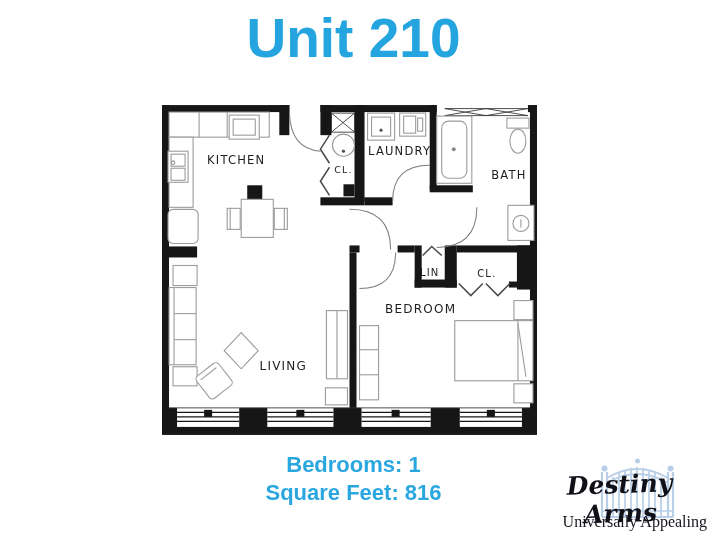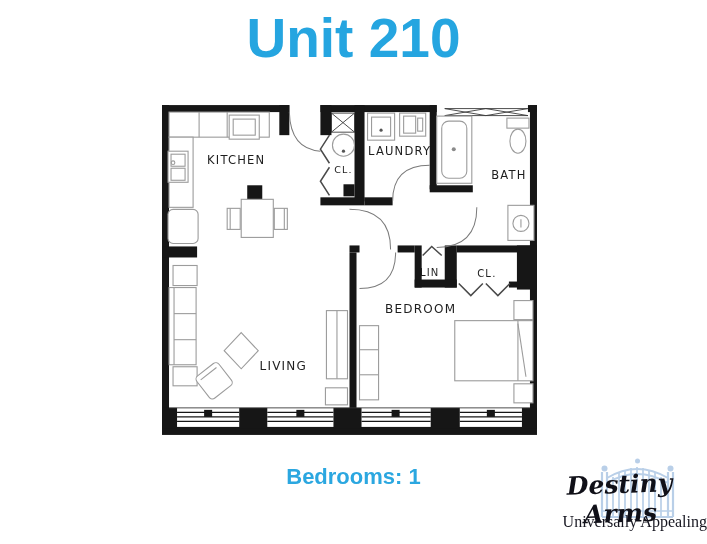--- a/index.html
+++ b/index.html
@@ -2,21 +2,21 @@
 <html><head>
 <meta charset="utf-8">
 <style>
   html,body{margin:0;padding:0;background:#ffffff;}
   .page{position:relative;width:707px;height:544px;background:#ffffff;overflow:hidden;
         font-family:"Liberation Sans",sans-serif;}
   .title{position:absolute;top:6px;left:0;width:100%;margin:0;text-align:center;
          box-sizing:border-box;font-size:55px;font-weight:bold;
          color:#25a5e0;letter-spacing:0px;}
   .plan{position:absolute;left:159px;top:99px;width:386px;height:338px;}
-  .stats{position:absolute;top:463px;left:0;width:100%;text-align:center;
+  .stats{position:absolute;top:451px;left:0;width:100%;text-align:center;
          font-size:22px;line-height:27.5px;font-weight:bold;color:#2ba7e0;}
   .logo{position:absolute;left:533px;top:452px;width:174px;height:90px;}
   .logo svg{position:absolute;left:0;top:0;}
   .brand{position:absolute;top:18px;left:0;width:100%;text-align:center;
          font-family:"DejaVu Serif",serif;font-style:italic;font-weight:bold;
          font-size:25px;color:#101018;transform:rotate(-2deg);}
   .tagline{position:absolute;top:61px;left:0;width:100%;text-align:right;
            font-family:"Liberation Serif",serif;font-size:16px;color:#15151f;}
   
   .wall{fill:#161616;stroke:none;}
@@ -199,20 +199,21 @@
     <text class="lbl" x="240" y="56" font-size="11.5">LAUNDRY</text>
     <text class="lbl" x="349" y="80" font-size="11.5">BATH</text>
     <text class="lbl" x="270" y="176" font-size="10">LIN</text>
     <text class="lbl" x="327" y="177" font-size="10">CL.</text>
     <text class="lbl" x="261" y="213" font-size="12">BEDROOM</text>
     <text class="lbl" x="124" y="270" font-size="12">LIVING</text>
   </svg>
 
   <div class="stats">
     <div>Bedrooms: 1</div>
+    <div>Square Feet: 816</div>
   </div>
 
   <div class="logo">
     <svg width="174" height="90" viewBox="0 0 174 90" xmlns="http://www.w3.org/2000/svg">
       <g stroke="#b9cfe8" fill="none" transform="translate(14,0)">
         <line x1="55" y1="20" x2="55" y2="65" stroke-width="2.2"></line>
         <line x1="60" y1="20" x2="60" y2="65" stroke-width="2.2"></line>
         <line x1="121" y1="20" x2="121" y2="65" stroke-width="2.2"></line>
         <line x1="126" y1="20" x2="126" y2="65" stroke-width="2.2"></line>
         <circle cx="57.5" cy="16.5" r="3" fill="#b9cfe8" stroke="none"></circle>

